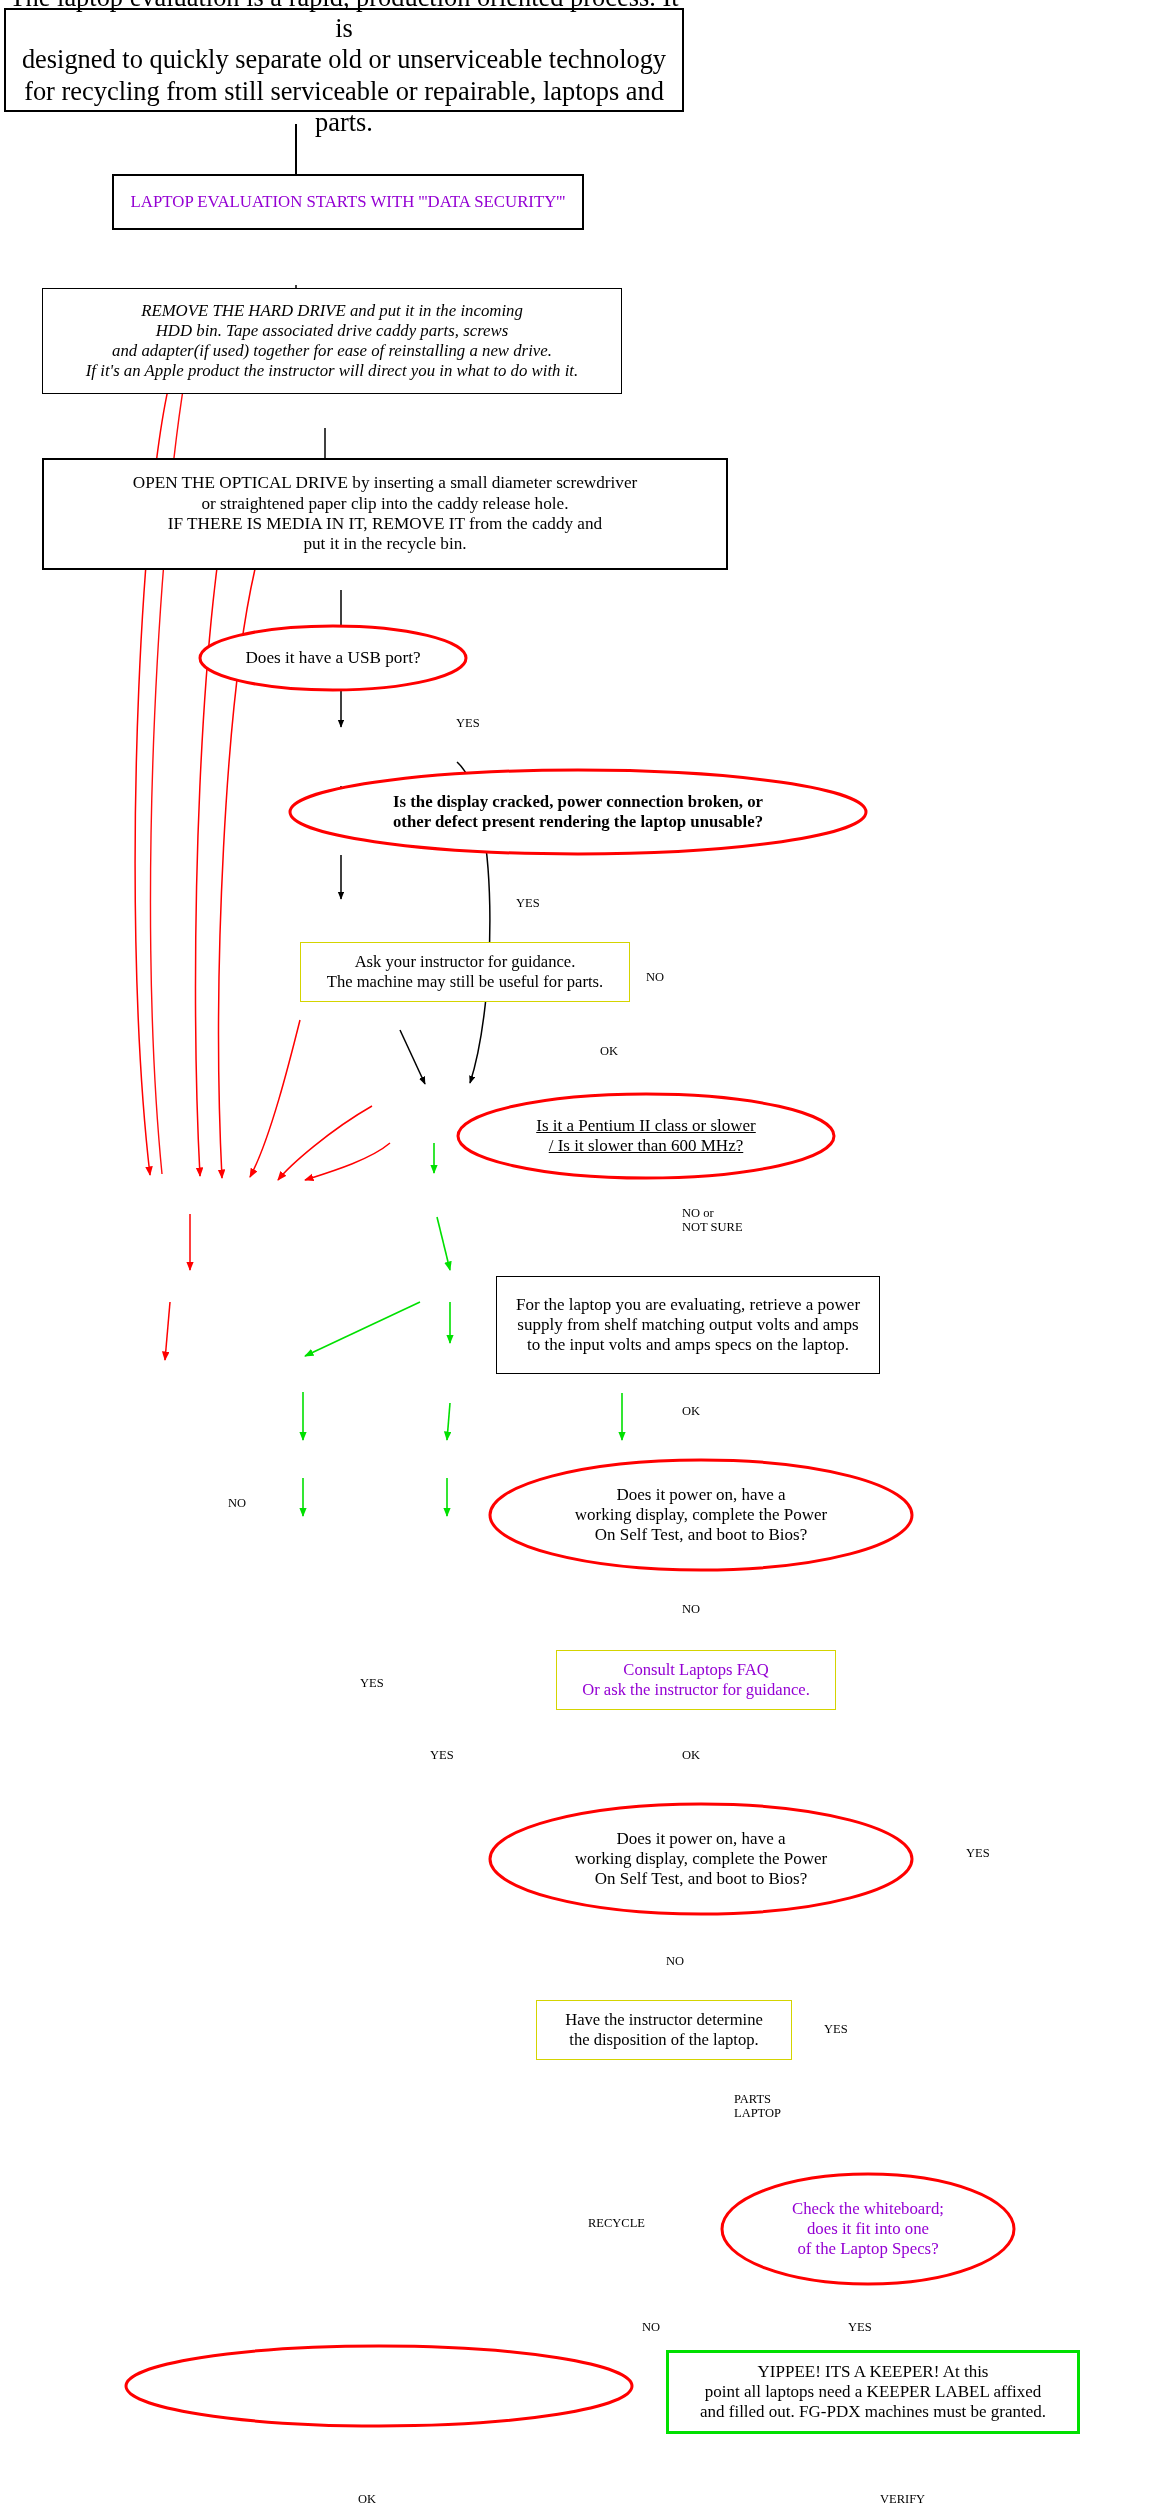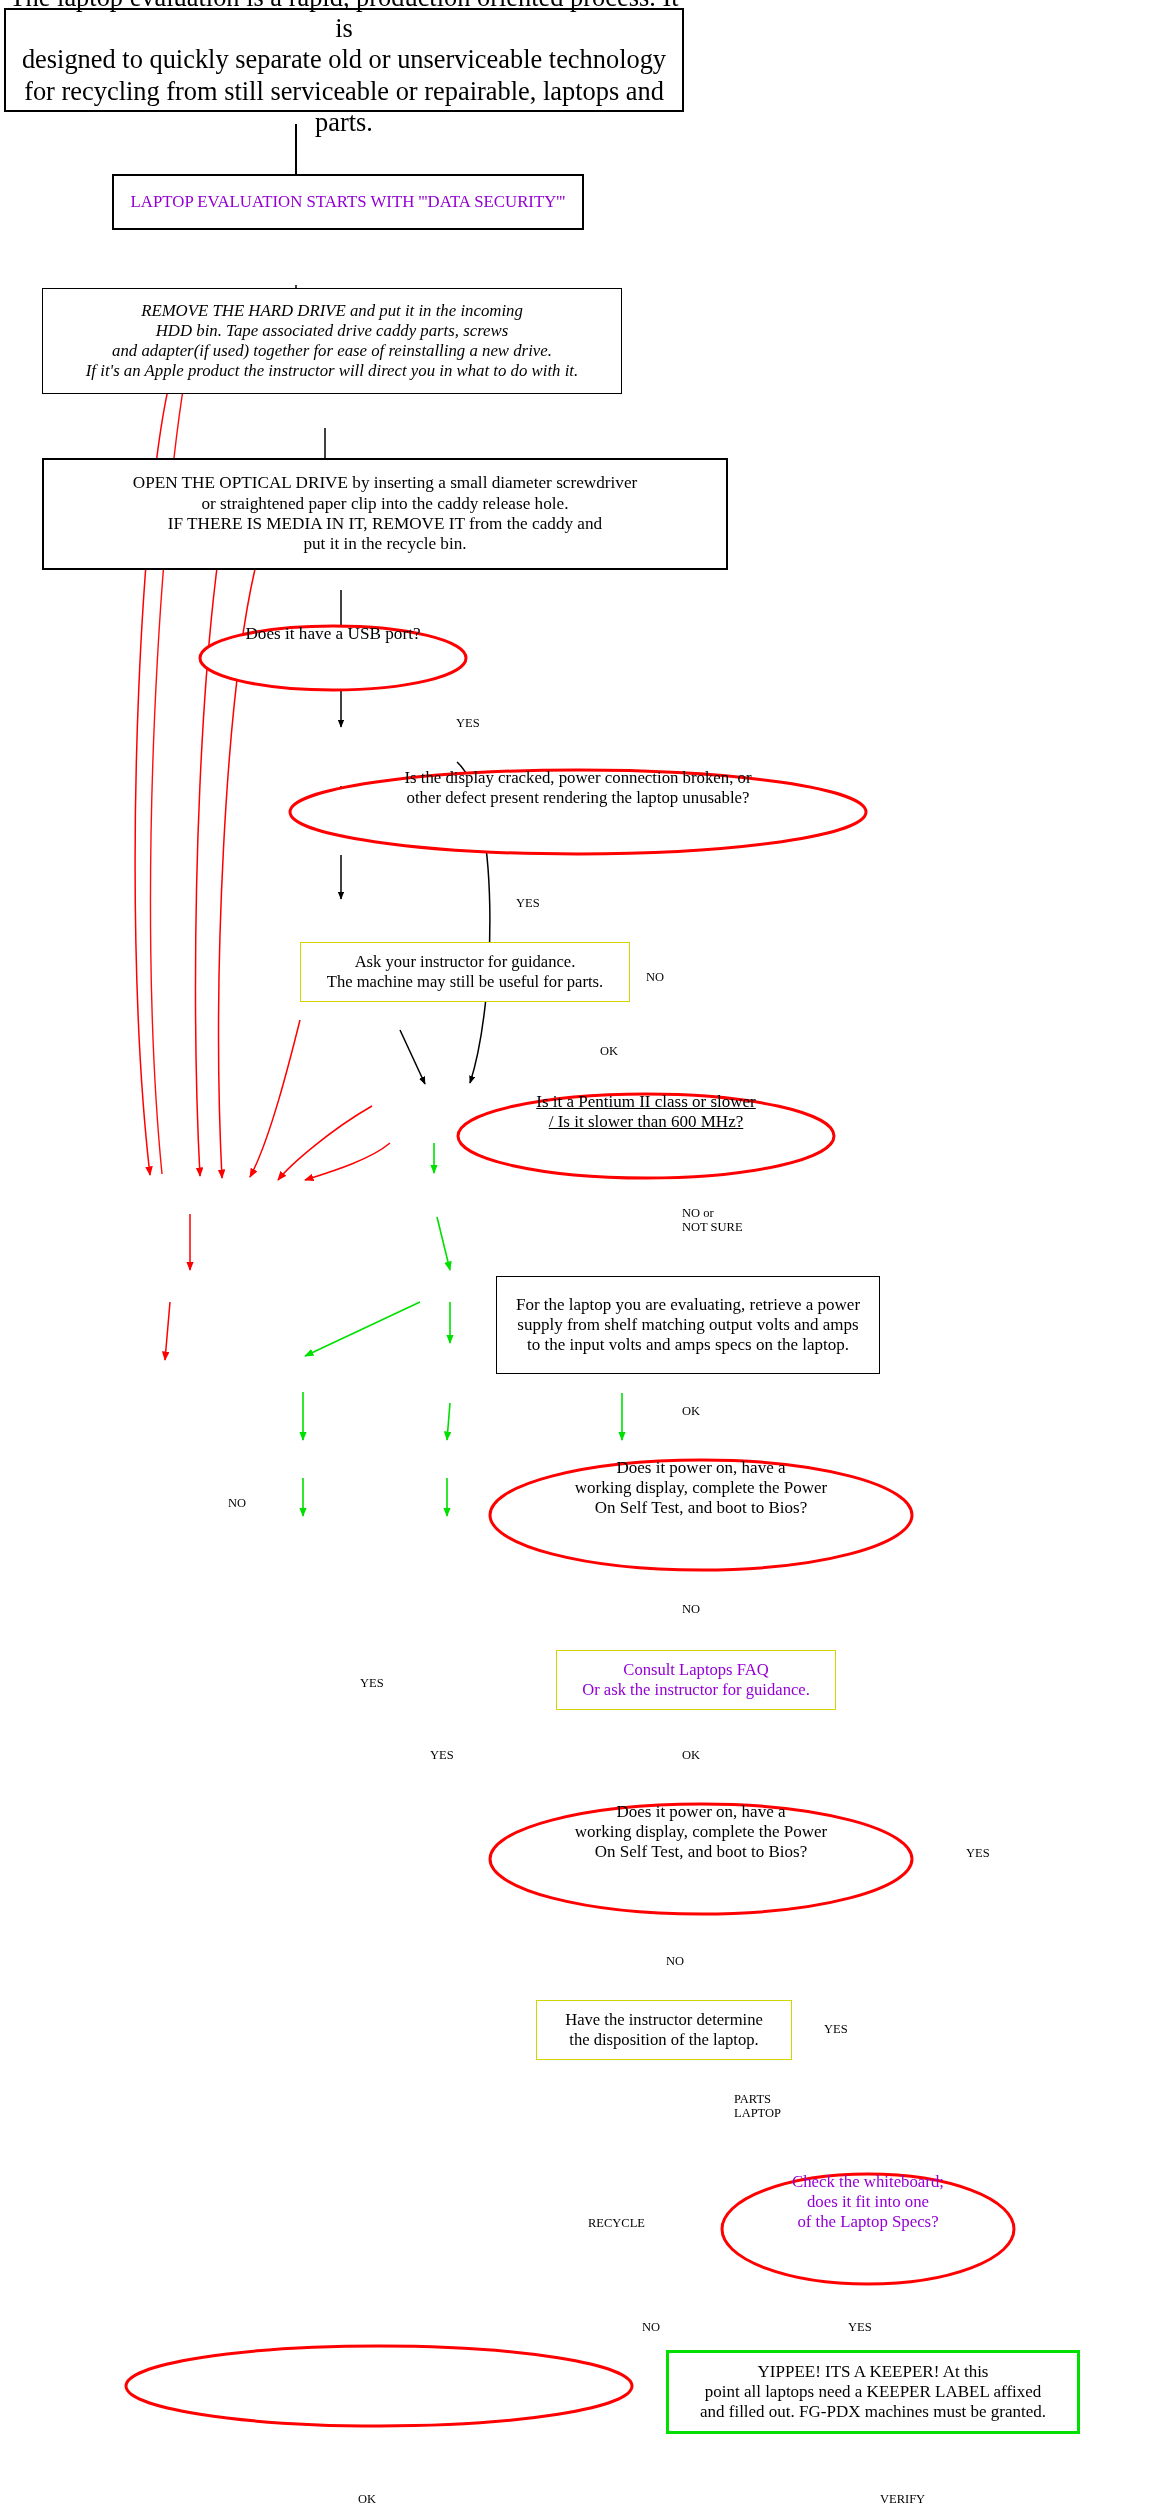--- a/index.html
+++ b/index.html
@@ -2,21 +2,21 @@
 <html><head>
 <meta charset="utf-8">
 <style>
   html,body{margin:0;padding:0;background:#ffffff;}
   body{width:1151px;height:2504px;font-family:"Liberation Serif",serif;}
   #stage{position:relative;width:1151px;height:2504px;overflow:hidden;background:#fff;}
   svg#edges{position:absolute;left:0;top:0;width:1151px;height:2504px;}
   .node{position:absolute;box-sizing:border-box;display:flex;align-items:center;justify-content:center;text-align:center;background:#fff;}
   .node .txt{display:block;width:100%;line-height:1.18;white-space:pre-line;}
   .rect{border:1.2px solid #000;}
-  .ell{position:absolute;display:flex;justify-content:center;text-align:center;}
+  .ell{position:absolute;display:flex;align-items:center;justify-content:center;text-align:center;}
   .ell .txt{position:relative;z-index:2;line-height:1.18;white-space:pre-line;}
   .ell svg{position:absolute;left:0;top:0;}
   .lbl{position:absolute;font-size:12.5px;color:#000;font-family:"Liberation Serif",serif;white-space:pre-line;line-height:1.15;}
 </style>
 </head>
 <body>
 
 <div id="stage">
 
   <svg id="edges" viewBox="0 0 1151 2504" xmlns="http://www.w3.org/2000/svg">
@@ -106,21 +106,21 @@
       <div class="ell" style="left: 198px; top: 624px; width: 270px; height: 68px;">
         <svg width="270" height="68">
           <ellipse cx="135" cy="34" rx="133" ry="32" fill="#fff" stroke="#ff0000" stroke-width="3"></ellipse>
         </svg>
         <span class="txt" style="color: rgb(0, 0, 0); font-size: 17.2px;">Does it have a USB port?</span>
       </div>
       <div class="ell" style="left: 288px; top: 768px; width: 580px; height: 88px;">
         <svg width="580" height="88">
           <ellipse cx="290" cy="44" rx="288" ry="42" fill="#fff" stroke="#ff0000" stroke-width="3"></ellipse>
         </svg>
-        <span class="txt" style="color: rgb(0, 0, 0); font-size: 16.8px;">Is the display cracked, power connection broken, or
+        <span class="txt" style="color: rgb(0, 0, 0); font-size: 16.8px; font-weight: bold;">Is the display cracked, power connection broken, or
 other defect present rendering the laptop unusable?</span>
       </div>
       <div class="node rect" style="left: 300px; top: 942px; width: 330px; height: 60px; border: 1.6px solid rgb(212, 212, 0);">
         <span class="txt" style="color: rgb(0, 0, 0); font-size: 16.6px;">Ask your instructor for guidance.
 The machine may still be useful for parts.</span>
       </div>
       <div class="ell" style="left: 456px; top: 1092px; width: 380px; height: 88px;">
         <svg width="380" height="88">
           <ellipse cx="190" cy="44" rx="188" ry="42" fill="#fff" stroke="#ff0000" stroke-width="3"></ellipse>
         </svg>

